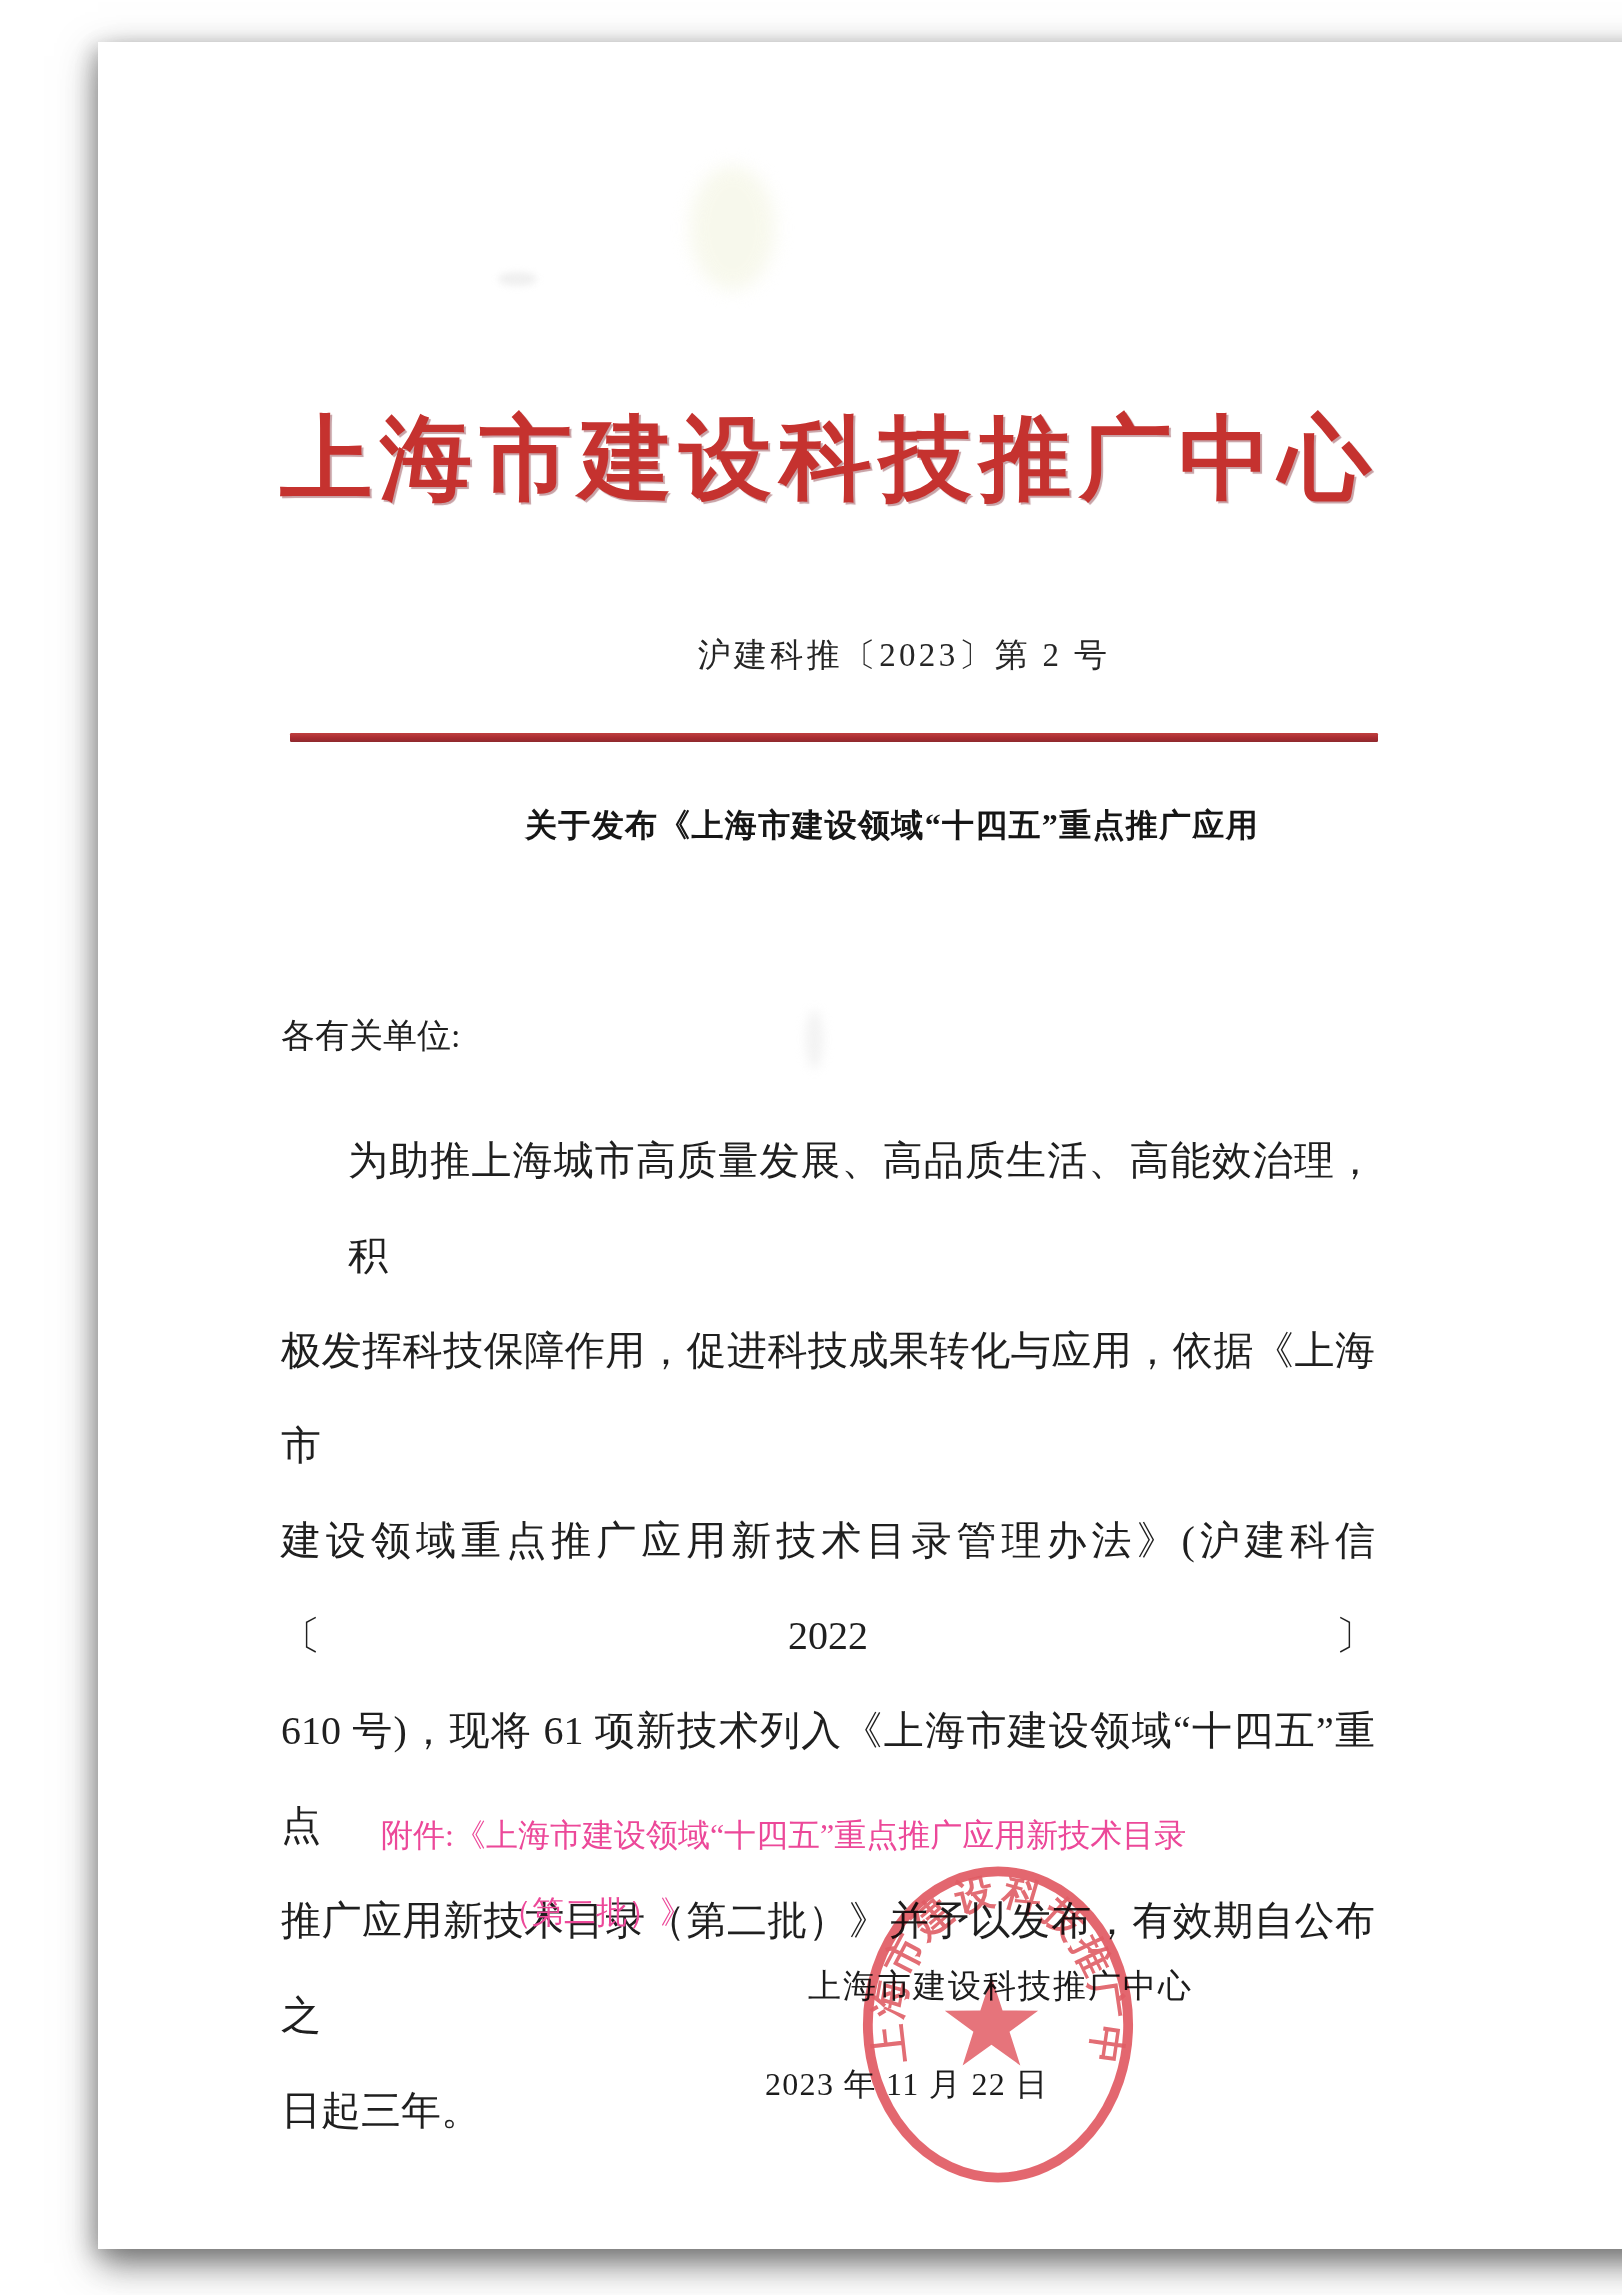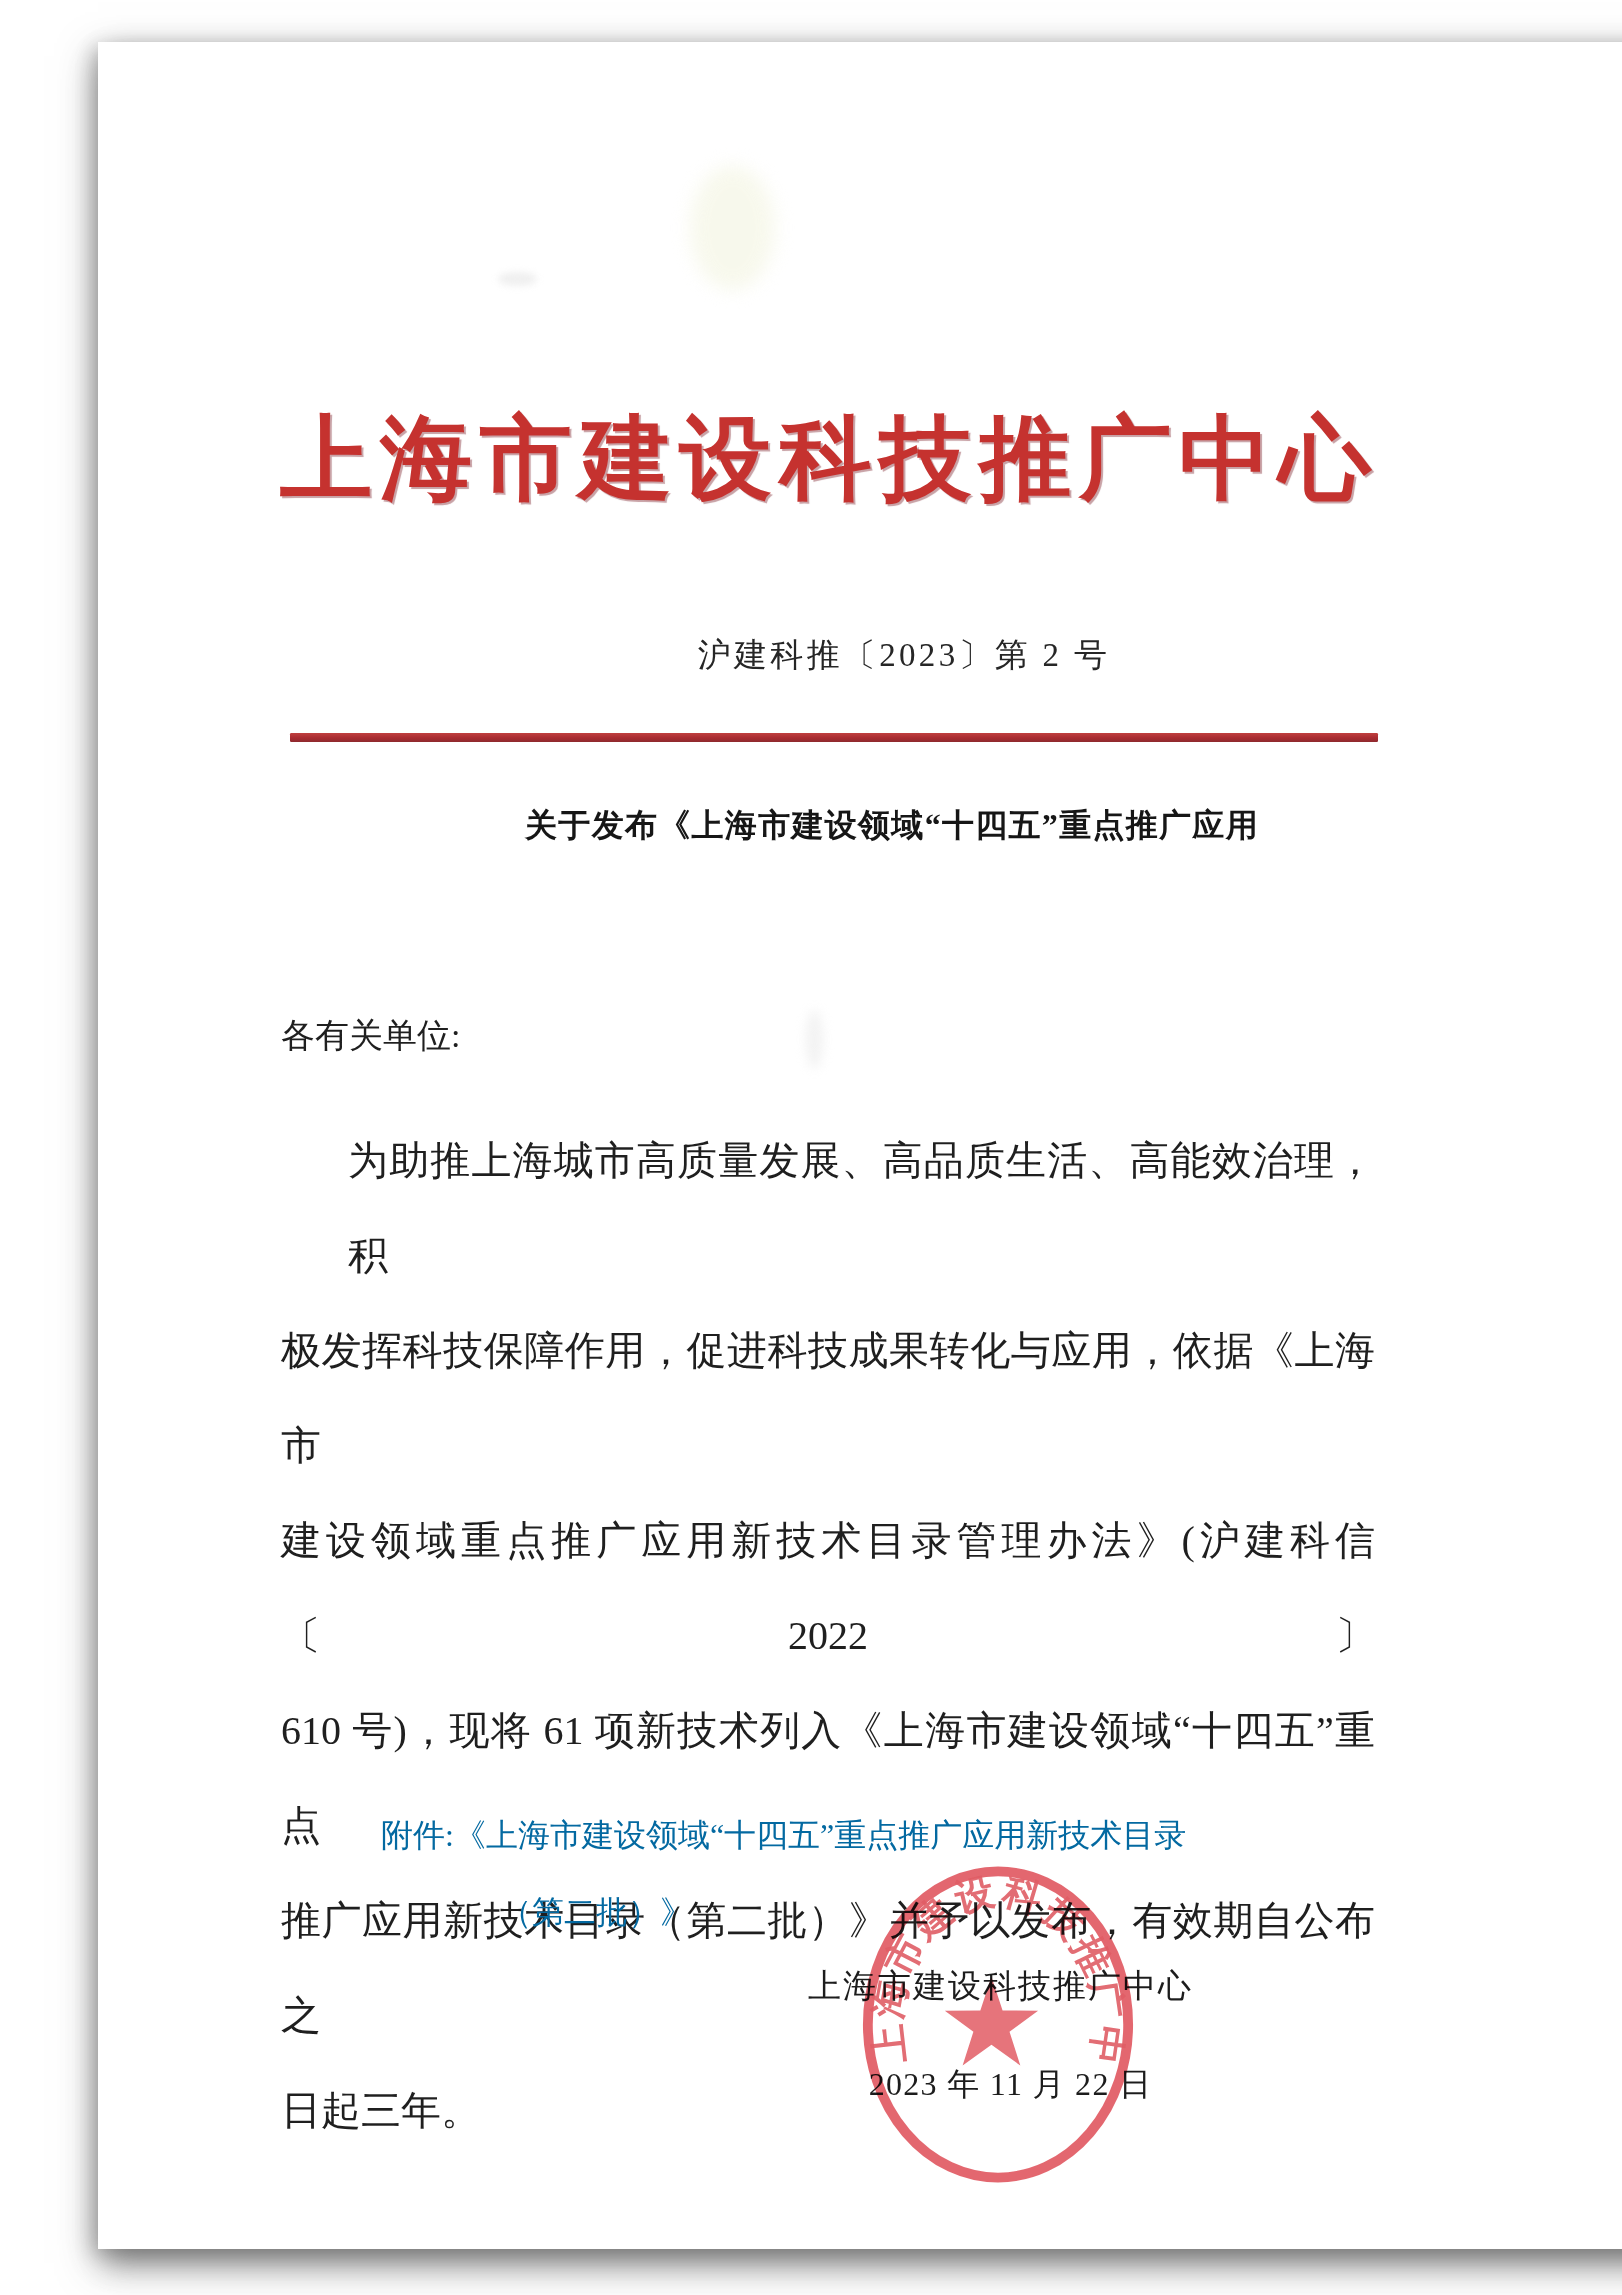--- a/index.html
+++ b/index.html
@@ -38,29 +38,29 @@
   }
   .body-par{
     position:absolute;left:183px;top:1071px;width:1094px;
     font-size:40px;line-height:95px;color:#1f1f1f;
   }
   .body-par .pline{box-sizing:border-box;width:100%;}
   .body-par .just{text-align:justify;text-align-last:justify;}
   .body-par .indent{padding-left:67px;}
   .attachment{
     position:absolute;left:283px;top:1755px;
-    font-size:32px;line-height:77px;color:#0369a1;
+    font-size:32px;line-height:77px;color:#ec4899;
   }
   .attachment .att-line2{margin-left:119px;}
   .signature{
     position:absolute;left:667px;top:1923px;width:471px;text-align:center;
     font-size:33px;line-height:43px;color:#1c1c1c;letter-spacing:2px;z-index:2;
   }
   .date{
-    position:absolute;left:667px;top:2021px;width:491px;text-align:center;
+    position:absolute;left:667px;top:2021px;width:491px;
     font-size:32px;line-height:42px;color:#1c1c1c;letter-spacing:1.3px;z-index:2;
   }
   .seal{
     position:absolute;left:754px;top:1819px;width:292px;height:327px;
     z-index:5;mix-blend-mode:multiply;opacity:.92;pointer-events:none;
   }
   .artifact{position:absolute;border-radius:50%;pointer-events:none;}
   .a1{left:592px;top:124px;width:85px;height:124px;background:#f6f7e8;filter:blur(9.2px);opacity:.8;}
   .a2{left:400px;top:230px;width:39px;height:14.4px;background:#e9e9e9;filter:blur(3.9px);opacity:.7;}
   .a3{left:708px;top:968px;width:17px;height:59px;background:#ededed;filter:blur(5.2px);opacity:.7;}

